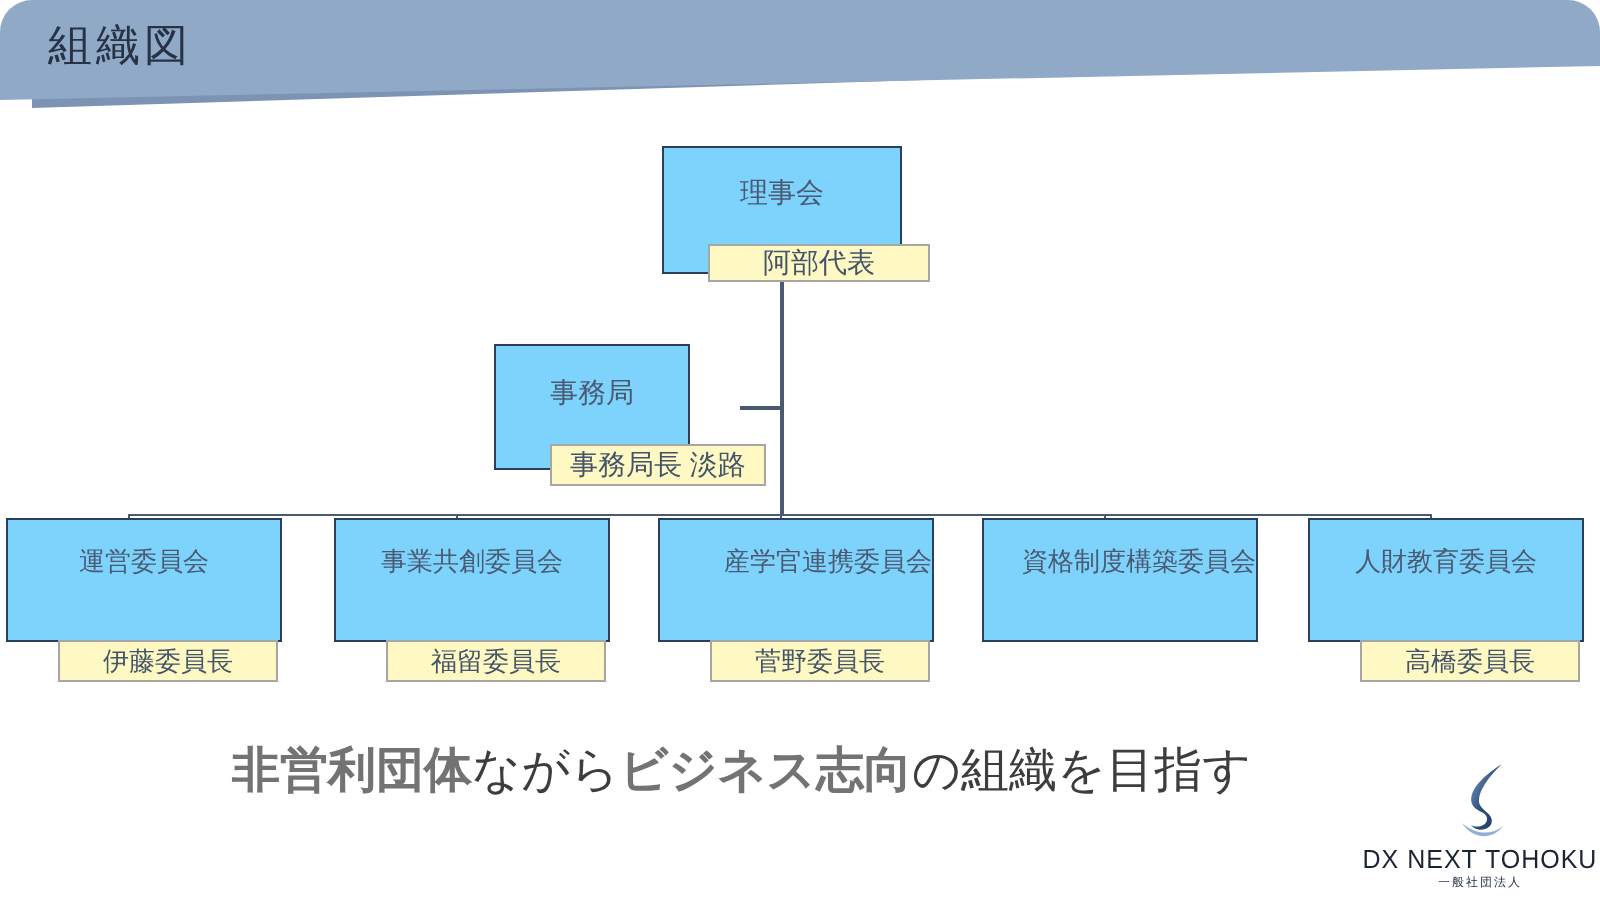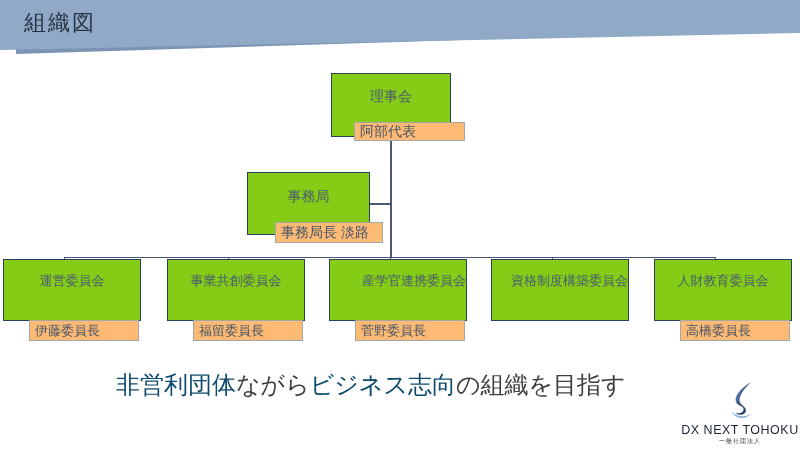--- a/index.html
+++ b/index.html
@@ -1,66 +1,67 @@
 <!DOCTYPE html>
 <html><head>
 <meta charset="utf-8">
 <style>
   html,body{margin:0;padding:0;background:#fff;}
   .slide{
     position:relative;width:800px;height:449px;background:#ffffff;overflow:hidden;
     font-family:"Liberation Sans","DejaVu Sans",sans-serif;
+    border-radius:16px;
   }
   
   .banner-edge{
     position:absolute;left:0;top:0;width:480px;height:58px;background:#7C93B3;
     clip-path:polygon(16px 48px,462px 36px,462px 40px,16px 54px);
   }
   .banner{
     position:absolute;left:0;top:0;width:800px;height:52px;background:#8FA9C6;
     clip-path:polygon(0 0,100% 0,100% 33px,0 50px);
   }
   .slide-title{
     position:absolute;left:24px;top:8px;font-size:22px;letter-spacing:2px;
     color:#273345;font-weight:400;
   }
   
   .box{
-    position:absolute;background:#84cc16;border:1.5px solid #2B3E5A;box-sizing:border-box;
+    position:absolute;background:#7dd3fc;border:1.5px solid #2B3E5A;box-sizing:border-box;
     color:#4A5A73;text-align:center;z-index:2;
   }
   .box .bt{display:block;}
   .tag{
-    position:absolute;background:#fdba74;border:1px solid #A6A6A6;box-sizing:border-box;
-    color:#44546A;text-align:left;padding:0 5px;z-index:3;
+    position:absolute;background:#fef9c3;border:1px solid #A6A6A6;box-sizing:border-box;
+    color:#44546A;text-align:center;padding:0 5px;z-index:3;
   }
   .line{position:absolute;background:#4A5A73;z-index:1;}
   .b-board{left:331px;top:73px;width:120px;height:64px;font-size:14px;padding-top:14px;}
   .t-board{left:354px;top:122px;width:111px;height:19px;font-size:14px;line-height:17px;}
-  .b-secr{left:247px;top:172px;width:123px;height:63px;font-size:14px;padding-top:15px;}
+  .b-secr{left:247px;top:172px;width:98px;height:63px;font-size:14px;padding-top:15px;}
   .t-secr{left:275px;top:222px;width:108px;height:21px;font-size:14px;line-height:19px;}
   .b-com{top:259px;width:138px;height:62px;font-size:13px;padding-top:12px;}
   .t-com{top:320px;width:110px;height:21px;font-size:13px;line-height:19px;}
   .b-c0{left:3px;}  .t-c0{left:29px;}
   .b-c1{left:167px;}.t-c1{left:193px;}
   .b-c2{left:329px;text-align:right;}.t-c2{left:355px;}
   .b-c3{left:491px;text-align:right;}.t-c3{left:517px;}
   .b-c4{left:654px;}.t-c4{left:680px;}
   
   .ln-root{left:390px;top:141px;width:1.5px;height:116px;}
   .ln-elbow{left:370px;top:203px;width:20px;height:1.5px;}
   .ln-rail{left:64px;top:257px;width:652px;height:1.3px;}
   .ln-drop{top:257px;width:1.3px;height:15px;}
   .d0{left:64px;}.d1{left:228px;}.d2{left:390px;}.d3{left:552px;}.d4{left:715px;}
   
   .tagline{
     position:absolute;left:116px;top:369px;white-space:nowrap;
     font-size:24px;color:#3D3D3D;z-index:2;
   }
-  .tagline .hl{color:#0c4a6e;font-weight:normal;}
+  .tagline .hl{color:#737373;font-weight:bold;}
   
   .logo{position:absolute;left:680px;top:381px;width:120px;text-align:center;z-index:2;}
   .logo-icon{display:block;margin:0 auto;width:26px;height:40px;}
   .logo-word{
     font-size:12.5px;letter-spacing:0.5px;color:#1B2433;margin-top:2px;
     white-space:nowrap;transform:scaleY(1.05);
   }
   .logo-sub{font-size:6px;color:#2A3648;letter-spacing:1px;margin-top:0px;}
 </style>
 </head>

